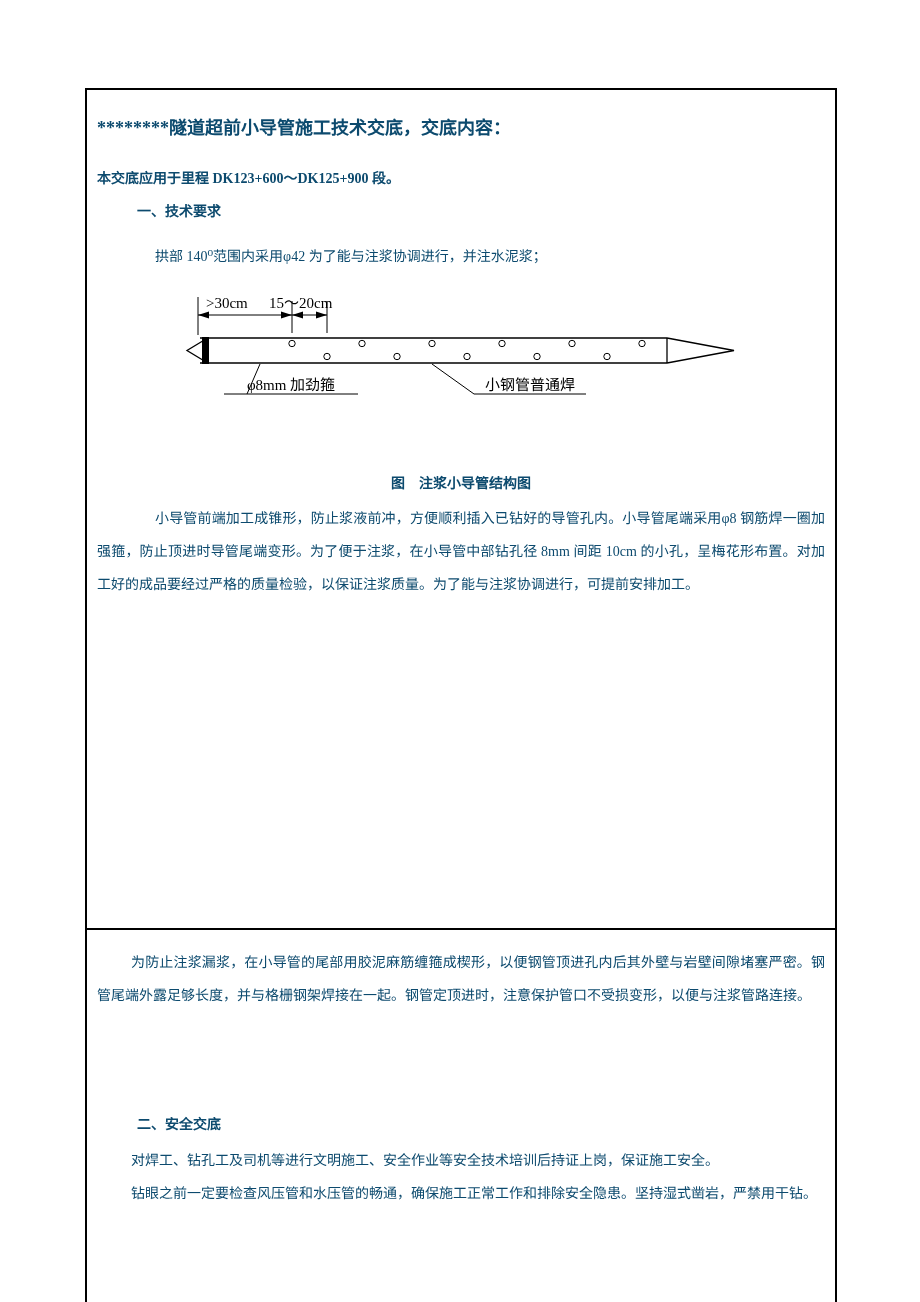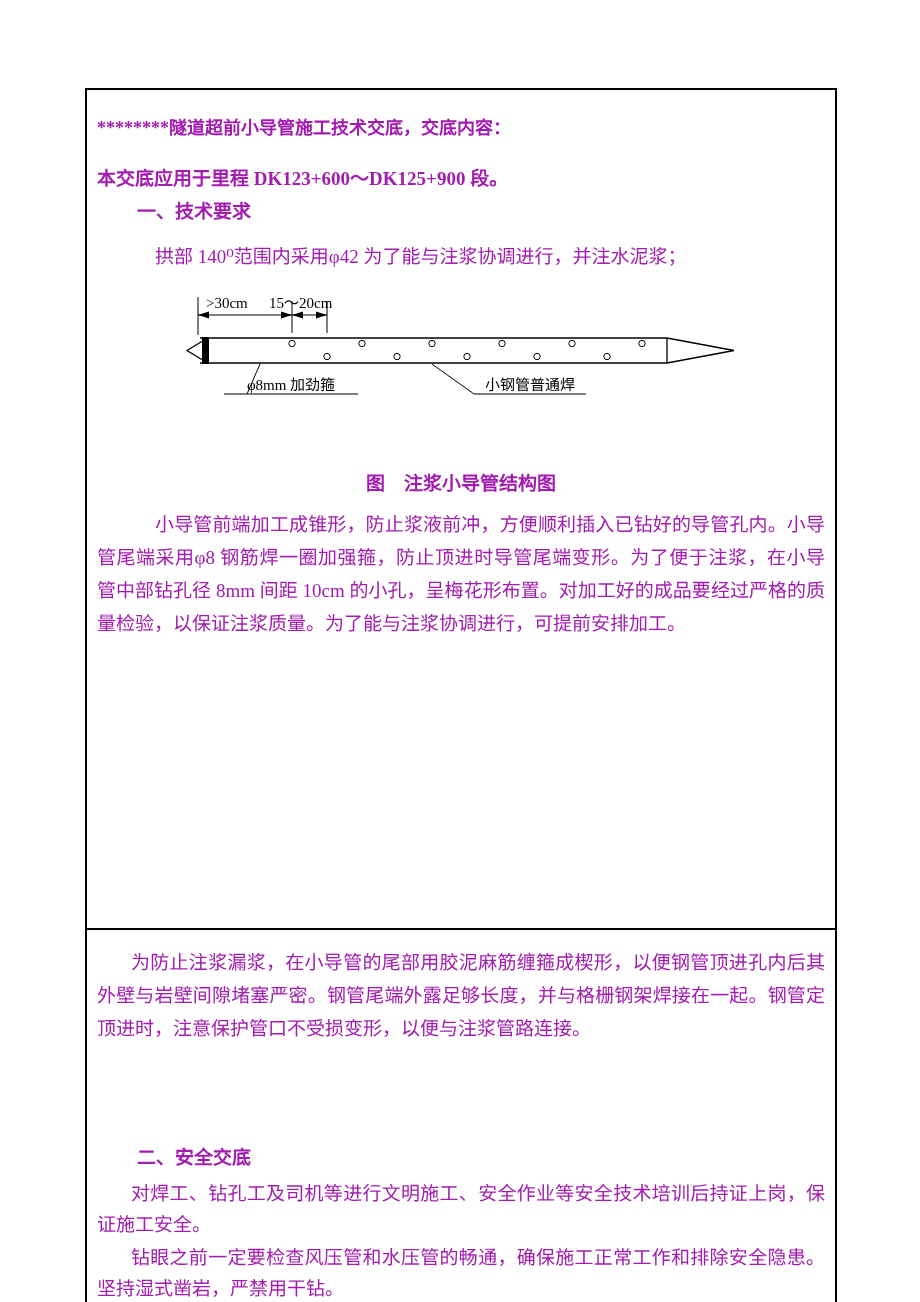--- a/index.html
+++ b/index.html
@@ -1,37 +1,37 @@
 <!DOCTYPE html>
 <html lang="zh-CN"><head>
 <meta charset="utf-8">
 <style>
   * { margin:0; padding:0; box-sizing:border-box; }
   html,body { background:#ffffff; }
   .page {
     position:relative; width:920px; height:1302px; overflow:hidden;
-    background:#ffffff; color:#a21caf;
+    background:#ffffff; color:#0c4a6e;
     font-family:"Liberation Serif","DejaVu Serif",serif;
   }
   .doc-table {
     position:absolute; left:85px; top:88px; width:752px; height:1400px;
     border:2px solid #000;
   }
   .cell { padding:0 10px; }
   .cell-1 { height:840px; border-bottom:2px solid #000; padding-top:16px; }
   .cell-2 { padding-top:16px; }
-  p { font-size:19px; line-height:33px; }
+  p { font-size:14px; line-height:33px; }
   .title { margin-top:6px; font-size:18px; font-weight:bold; }
   .scope { margin-top:17px; font-weight:bold; }
   .h-sec { padding-left:40px; font-weight:bold; }
   .para { text-align:justify; }
   .p-tech { margin-top:12px; text-indent:58px; }
   .figure { margin:16px 0 0 65px; width:660px; height:122px; }
   .caption { margin-top:56px; text-align:center; font-weight:bold; }
-  .p-desc { margin-top:8px; text-indent:58px; }
+  .p-desc { margin-top:2px; text-indent:58px; }
   .p-seal { text-indent:34px; }
   .h-safety { margin-top:96px; padding-left:40px; font-weight:bold; }
   .p-safety { line-height:31px; text-indent:34px; text-align:justify; }
   .p-safety.first { margin-top:4px; }
   .p-safety.second { margin-top:2px; }
   .svg-label { fill:#000; stroke:none; font-size:15px; font-family:"Liberation Serif","DejaVu Serif",serif; }
 </style>
 </head>
 <body>
 

